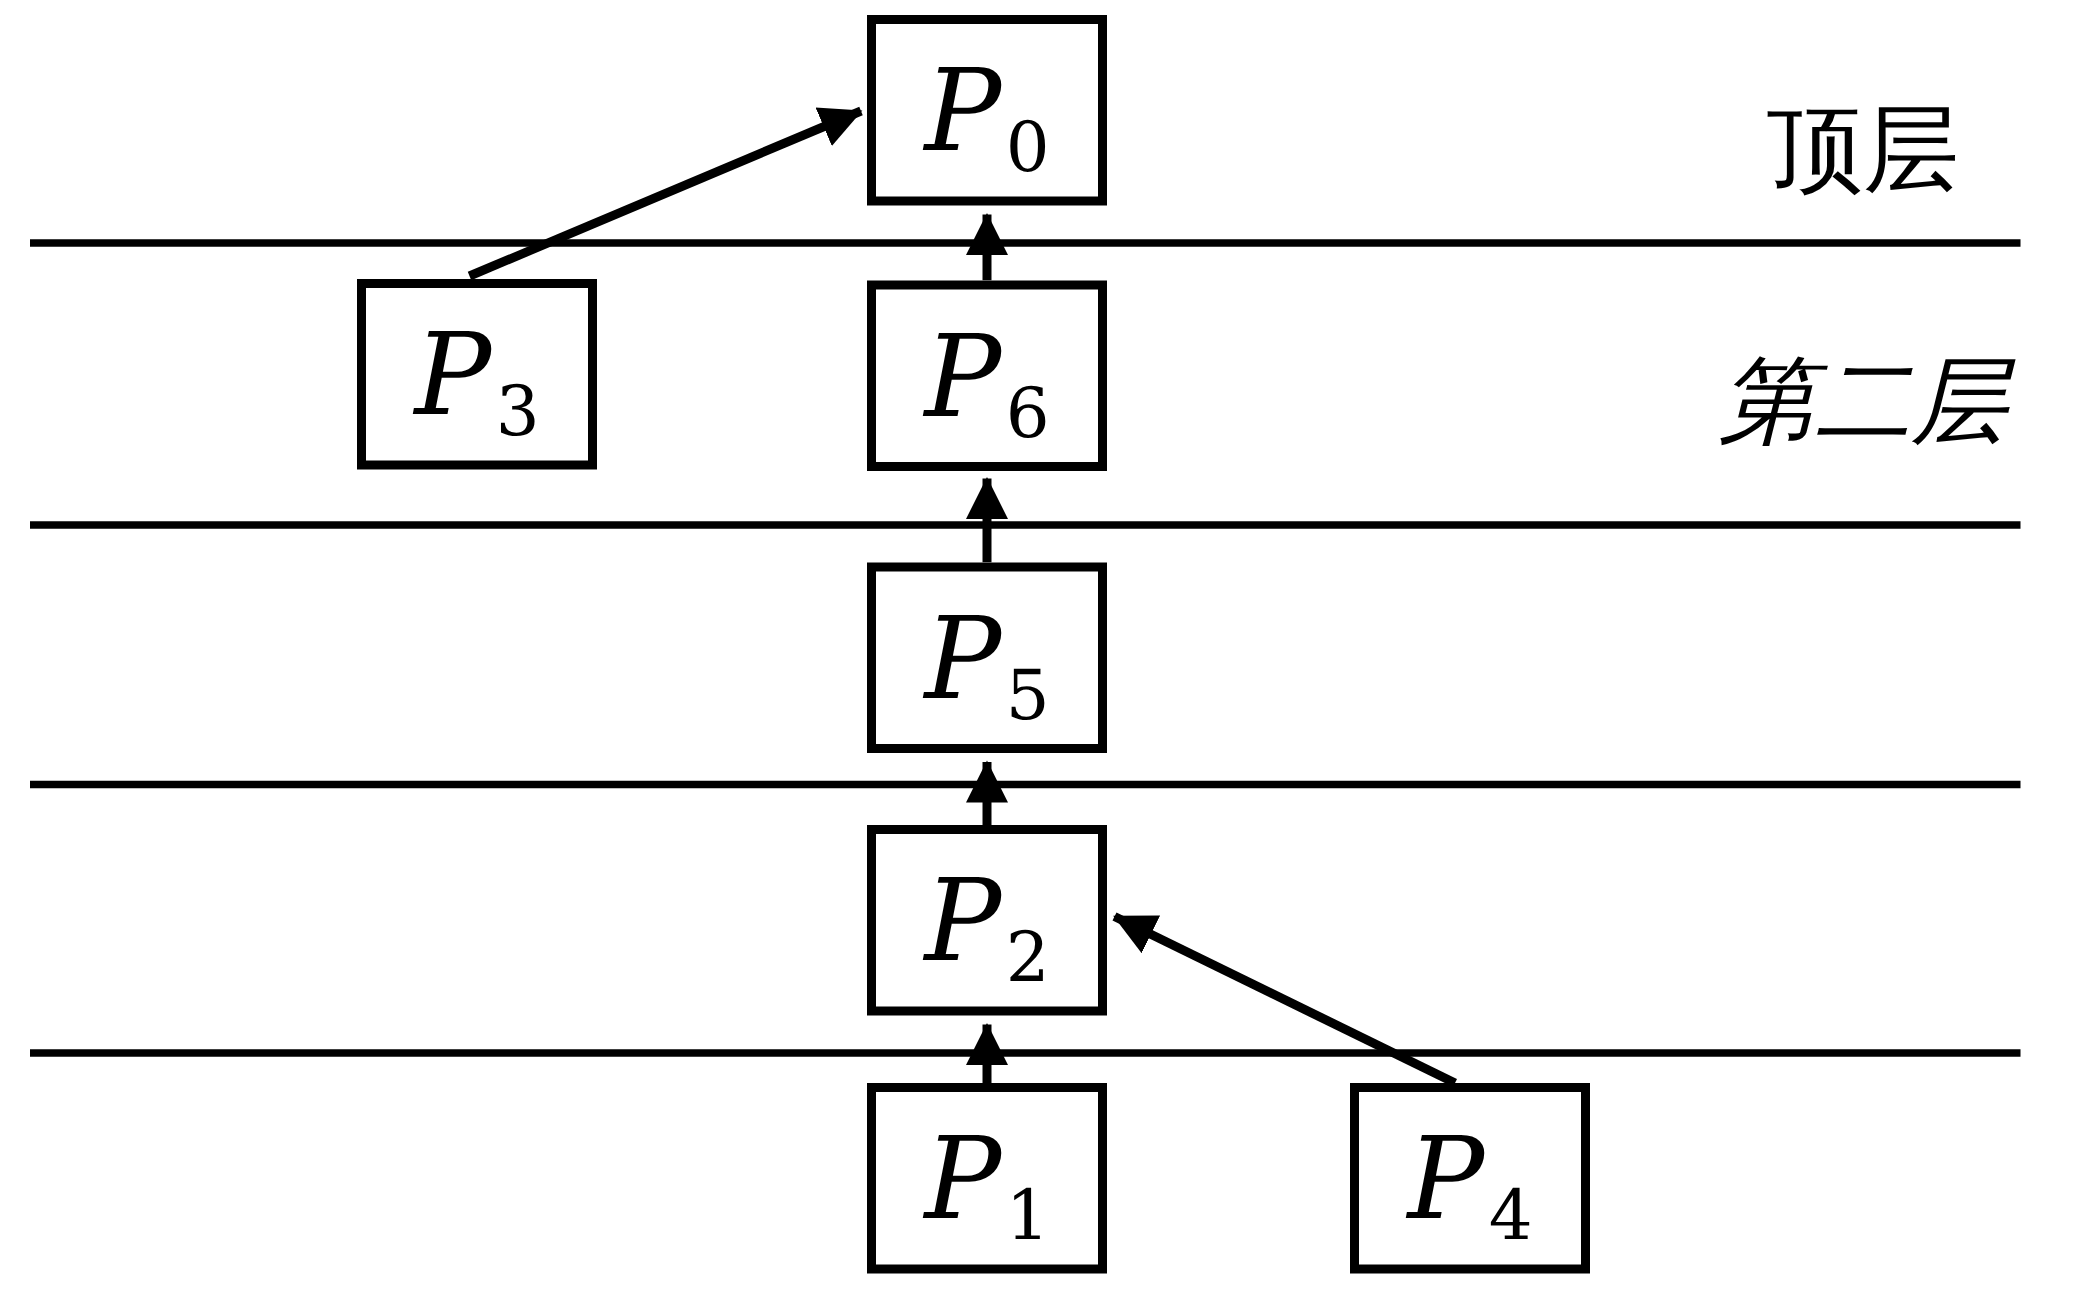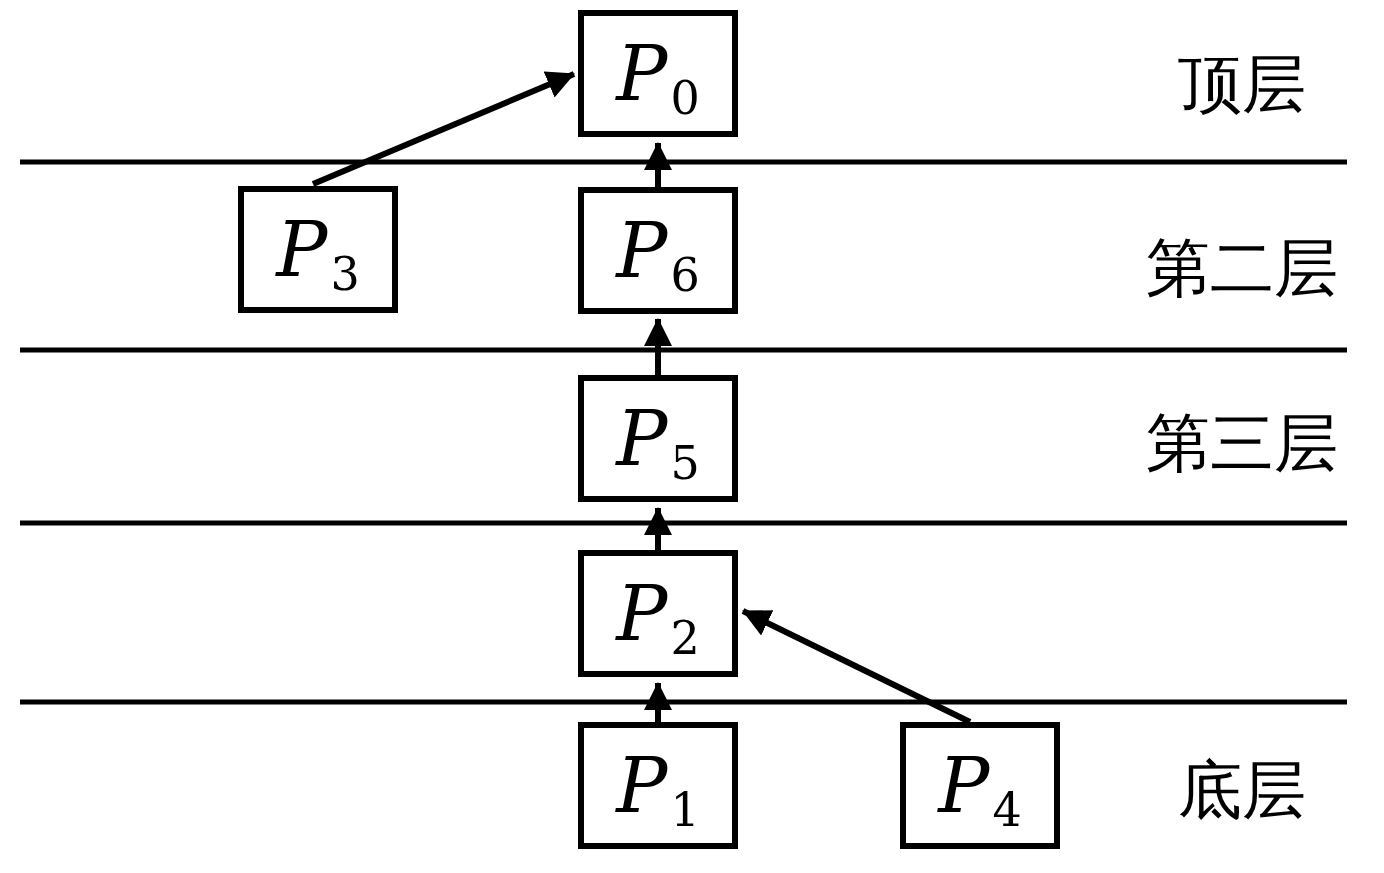--- a/index.html
+++ b/index.html
@@ -46,22 +46,22 @@
 
   .layer-label {
     position: absolute;
     left: 1120px; width: 244px;
     text-align: center;
     font-size: 64px;
     line-height: 1;
     color: #000;
     white-space: nowrap;
   }
-  .layer-top    { top: 52px;  }
-  .layer-second { top: 236px; }
+  .layer-top    { top: 68px;  }
+  .layer-second { top: 236px; font-style: italic; }
   .layer-third  { top: 411px; }
   .layer-fourth { top: 586px; }
   .layer-bottom { top: 758px; }
 </style>
 </head>
 <body>
 
 <div class="stage">
 
   <svg class="wires" width="1384" height="873" viewBox="0 0 1384 873">
@@ -108,16 +108,14 @@
     <span class="node-main">P</span>
       <span class="node-sub">1</span>
   </div>
   <div class="node node-p4">
     <span class="node-main">P</span>
       <span class="node-sub">4</span>
   </div>
 
   <div class="layer-label layer-top">顶层</div>
   <div class="layer-label layer-second">第二层</div>
-  <div class="layer-label layer-third">第三层</div>
-  <div class="layer-label layer-bottom">底层</div>
 
 </div>
 
 </body></html>

